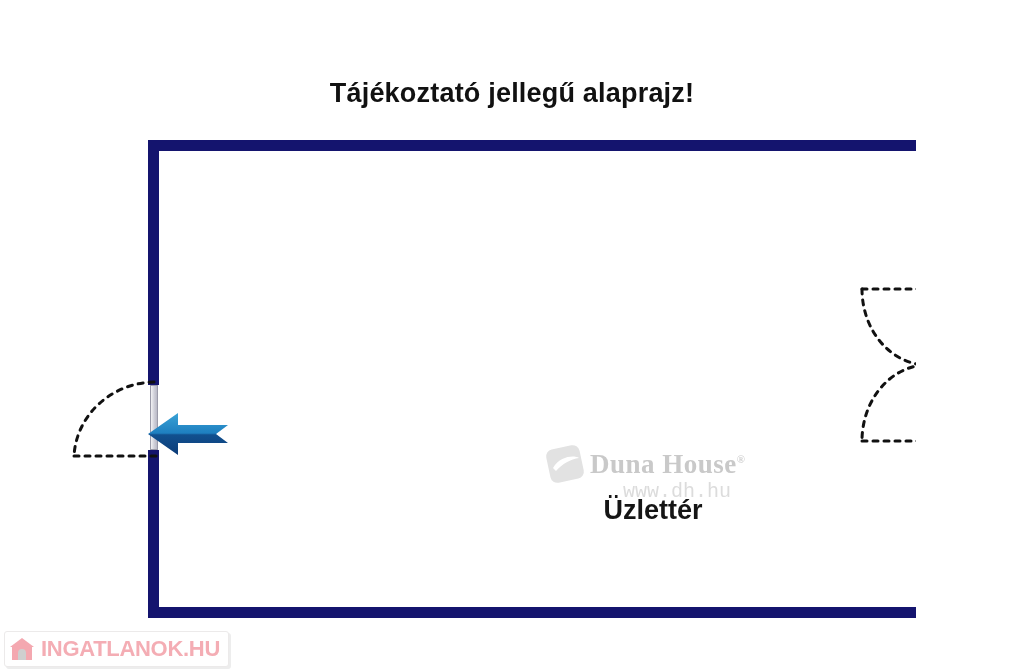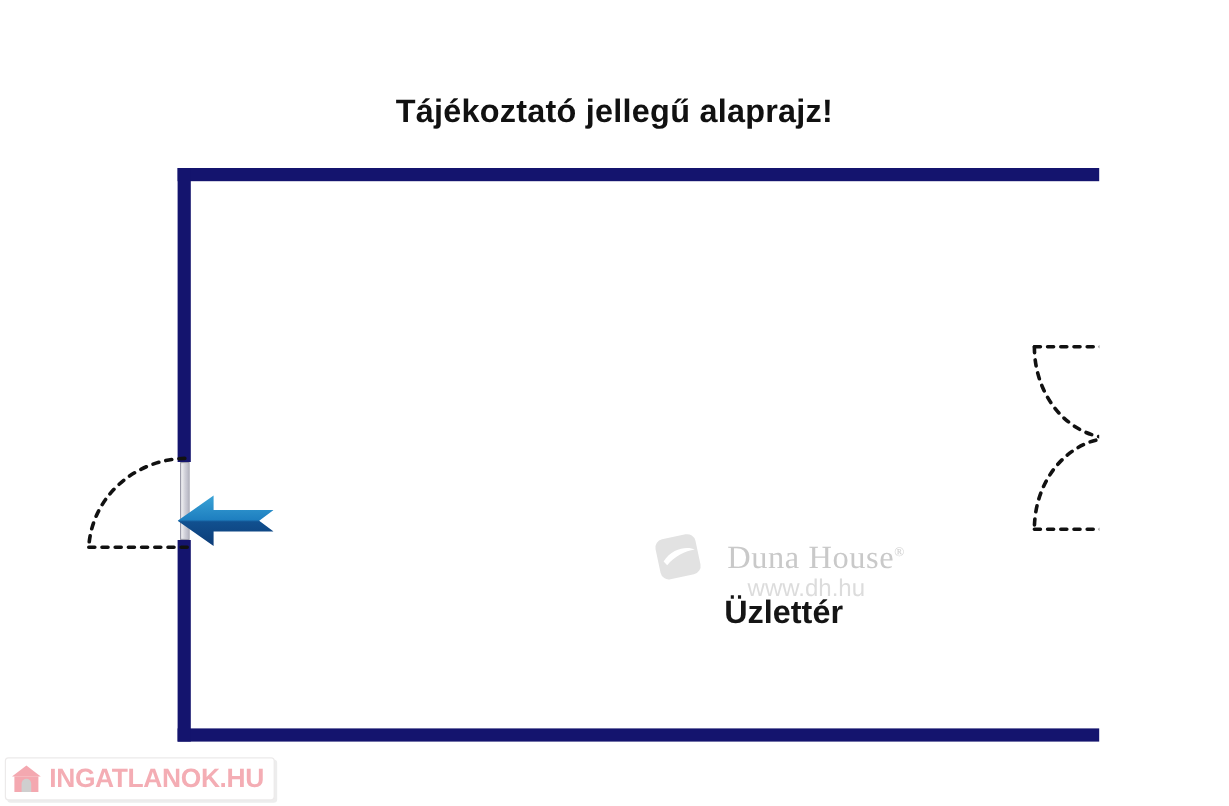--- a/index.html
+++ b/index.html
@@ -109,40 +109,41 @@
   .watermark {
     position: absolute;
     left: 396px;
     top: 303px;
     display: flex;
     align-items: center;
     pointer-events: none;
   }
   .wm-logo { width: 42px; height: 42px; flex: none; }
   .wm-text {
-    margin-left: 20px;
+    margin-left: 4px;
     font-family: "Liberation Serif", serif;
     font-size: 27px;
     color: #c9c9c9;
     letter-spacing: 0.5px;
     white-space: nowrap;
     position: relative;
+    font-weight: bold;
   }
   .wm-reg {
     font-size: 11px;
     vertical-align: super;
     color: #cfcfcf;
   }
   .wm-url {
     position: absolute;
     left: 475px;
     top: 340px;
     font-size: 20px;
     color: #dcdcdc;
-    font-family: Liberation Sans, sans-serif;
+    font-family: Liberation Mono, monospace;
     pointer-events: none;
     white-space: nowrap;
   }
 
   
   .brand-badge {
     position: absolute;
     left: 4px;
     top: 631px;
     display: flex;

